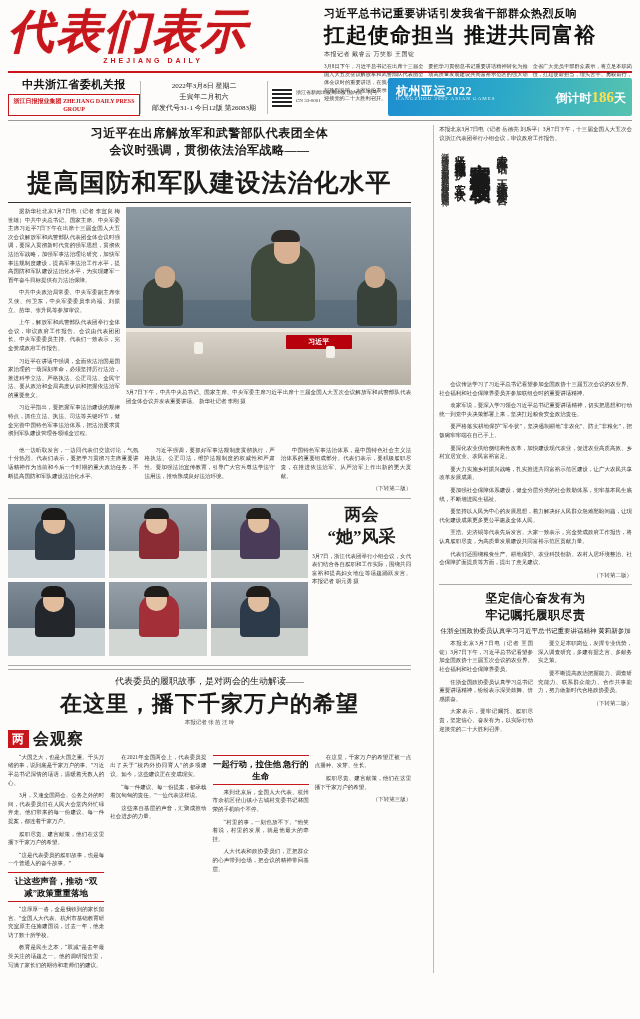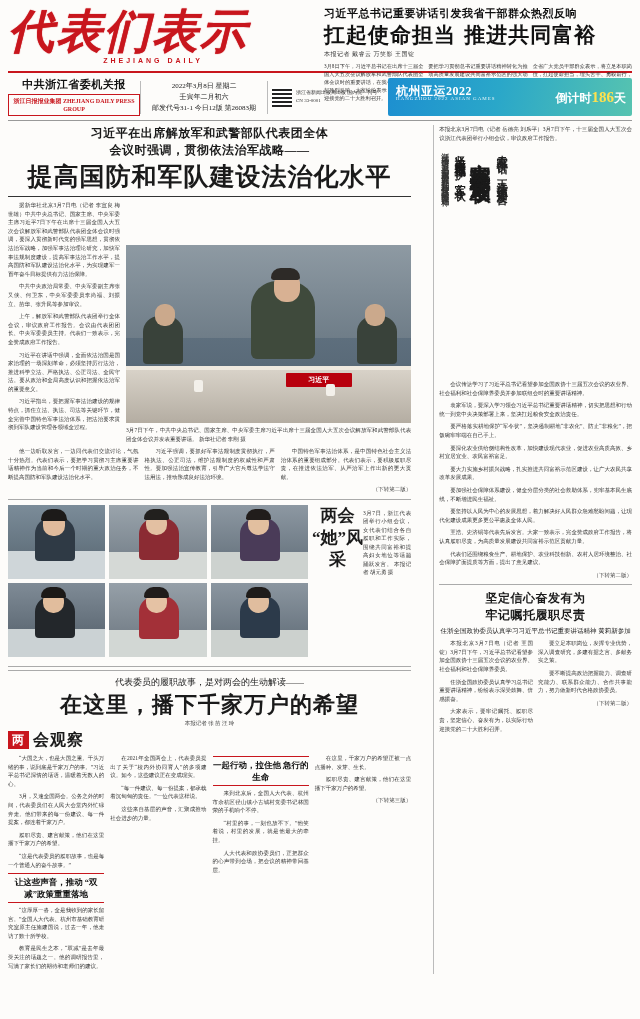--- a/index.html
+++ b/index.html
@@ -57,48 +57,48 @@
   .rule-thin{height:1px;background:#999;margin:1px 0 4px 0;}
 
   
   .content{display:flex;gap:22px;}
   .col-left{width:418px;}
   .col-right{width:200px;border-left:1px solid #bbb;padding-left:5px;}
 
   
   .lead-kicker{font-size:12px;line-height:17px;font-weight:bold;text-align:center;letter-spacing:0.5px;}
   .lead-title{
-    font-size:25px;line-height:30px;font-weight:bold;text-align:center;letter-spacing:1px;margin:3px 0 4px;
+    font-size:25px;line-height:30px;font-weight:bold;text-align:center;letter-spacing:1px;margin:9px 0 4px;
     font-family:"DejaVu Serif",serif;
   }
   .lead-rule{height:1px;background:#333;margin-bottom:4px;}
 
   .lead-body{display:flex;gap:6px;}
   .lead-text{width:112px;font-size:5.5px;line-height:8.6px;text-align:justify;color:#333;}
   .lead-text p{margin:0 0 4px 0;text-indent:11px;}
-  .lead-photo-wrap{flex:1;margin-top:44px;}
+  .lead-photo-wrap{flex:1;}
   .photo-cap{font-size:5.5px;line-height:8.5px;color:#333;margin-top:3px;text-align:justify;}
 
   
   .ph{position:relative;overflow:hidden;background:#b9c3cc;}
   .ph .band{position:absolute;left:0;right:0;}
 
   .three-col{display:flex;gap:6px;margin-top:4px;}
   .three-col .c{flex:1;font-size:5.5px;line-height:8.6px;text-align:justify;color:#333;}
   .three-col .c p{margin:0 0 4px 0;text-indent:11px;}
   .sign{text-align:right;font-size:5.5px;color:#444;}
 
   .sep{height:1px;background:#aaa;margin:5px 0;}
   .sep-double{height:3px;border-top:1px solid #aaa;border-bottom:1px solid #aaa;margin:5px 0;}
 
   
   .gallery{display:flex;gap:4px;}
   .gal-left{width:300px;}
   .gal-row{display:flex;gap:4px;margin-bottom:4px;}
-  .gal-right{flex:1;display:flex;flex-direction:row;justify-content:flex-start;}
+  .gal-right{flex:1;display:flex;flex-direction:column;justify-content:flex-start;}
   .gal-label{text-align:center;font-weight:bold;line-height:22px;}
   .gal-label .l1{font-size:17px;}
   .gal-label .l2{font-size:17px;}
   .gal-cap{font-size:5.5px;line-height:8.5px;color:#333;margin-top:4px;text-align:justify;}
 
   
   .sub-kicker{font-size:9px;text-align:center;line-height:13px;margin-top:2px;}
   .sub-title{font-size:22px;line-height:27px;font-weight:bold;text-align:center;letter-spacing:1px;margin:2px 0 2px;font-family:"DejaVu Serif",serif;}
   .sub-sign{font-size:5.5px;text-align:center;color:#444;margin-bottom:3px;}
 

